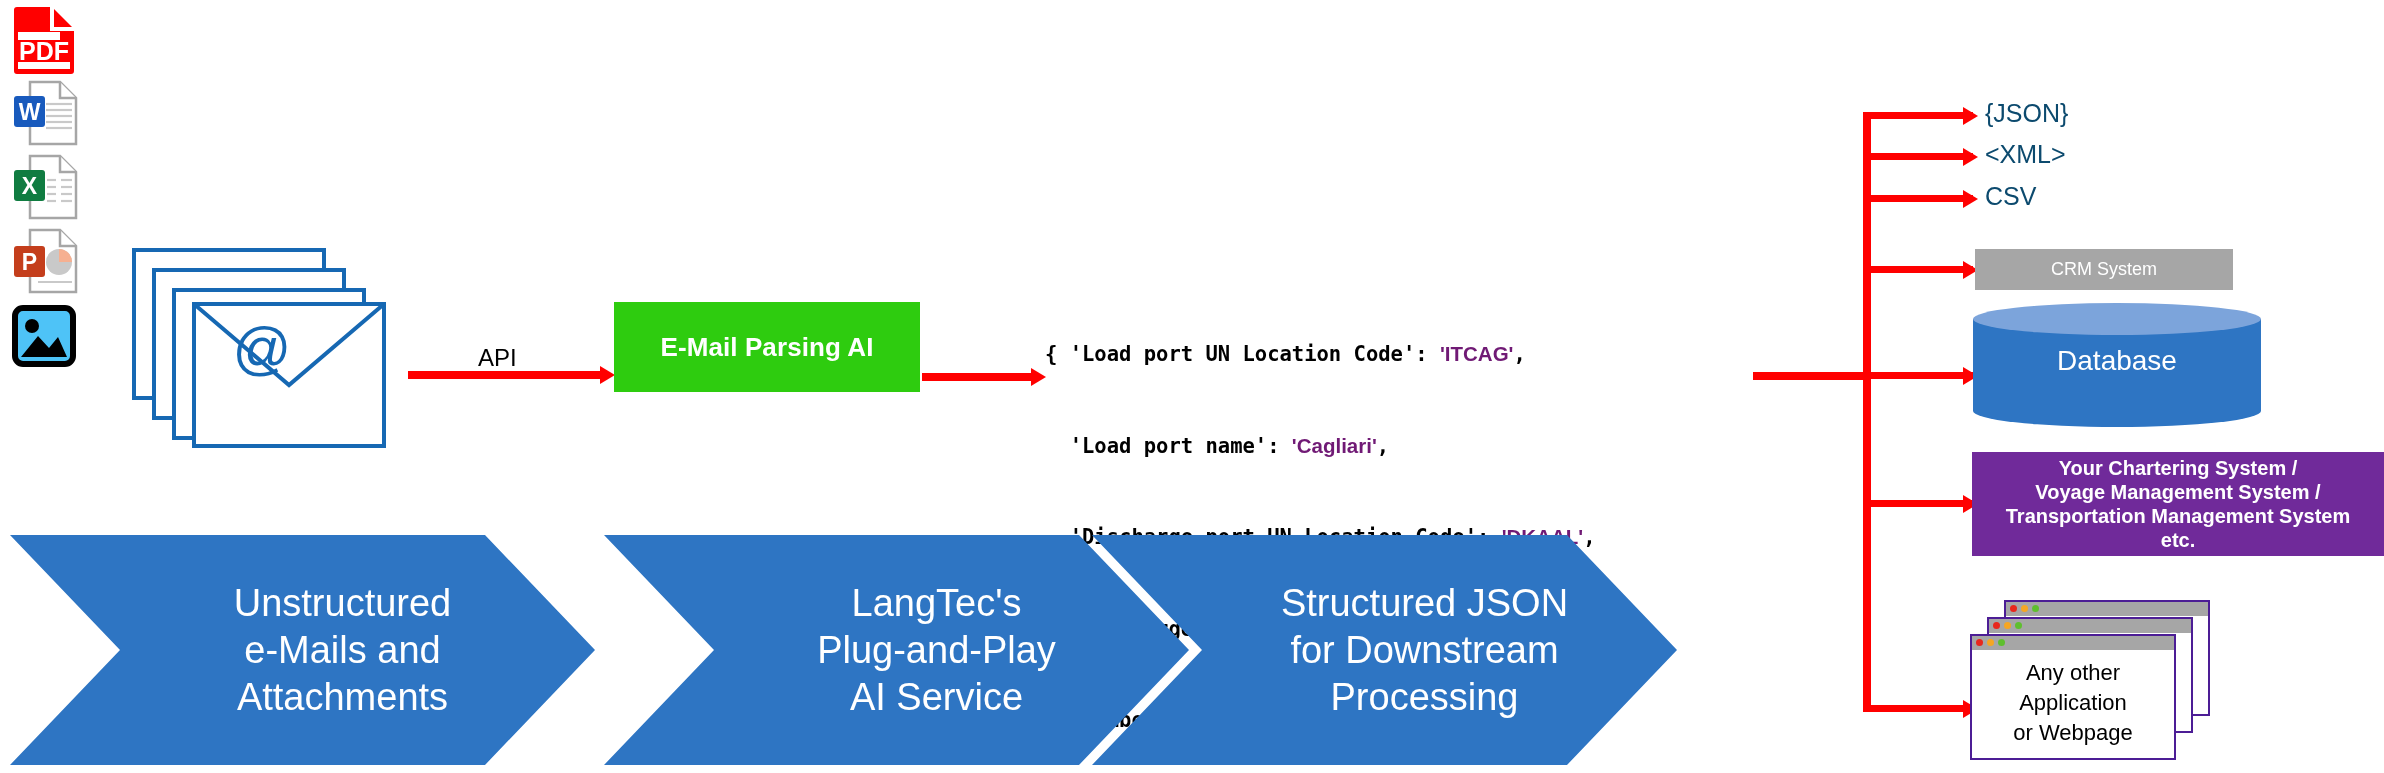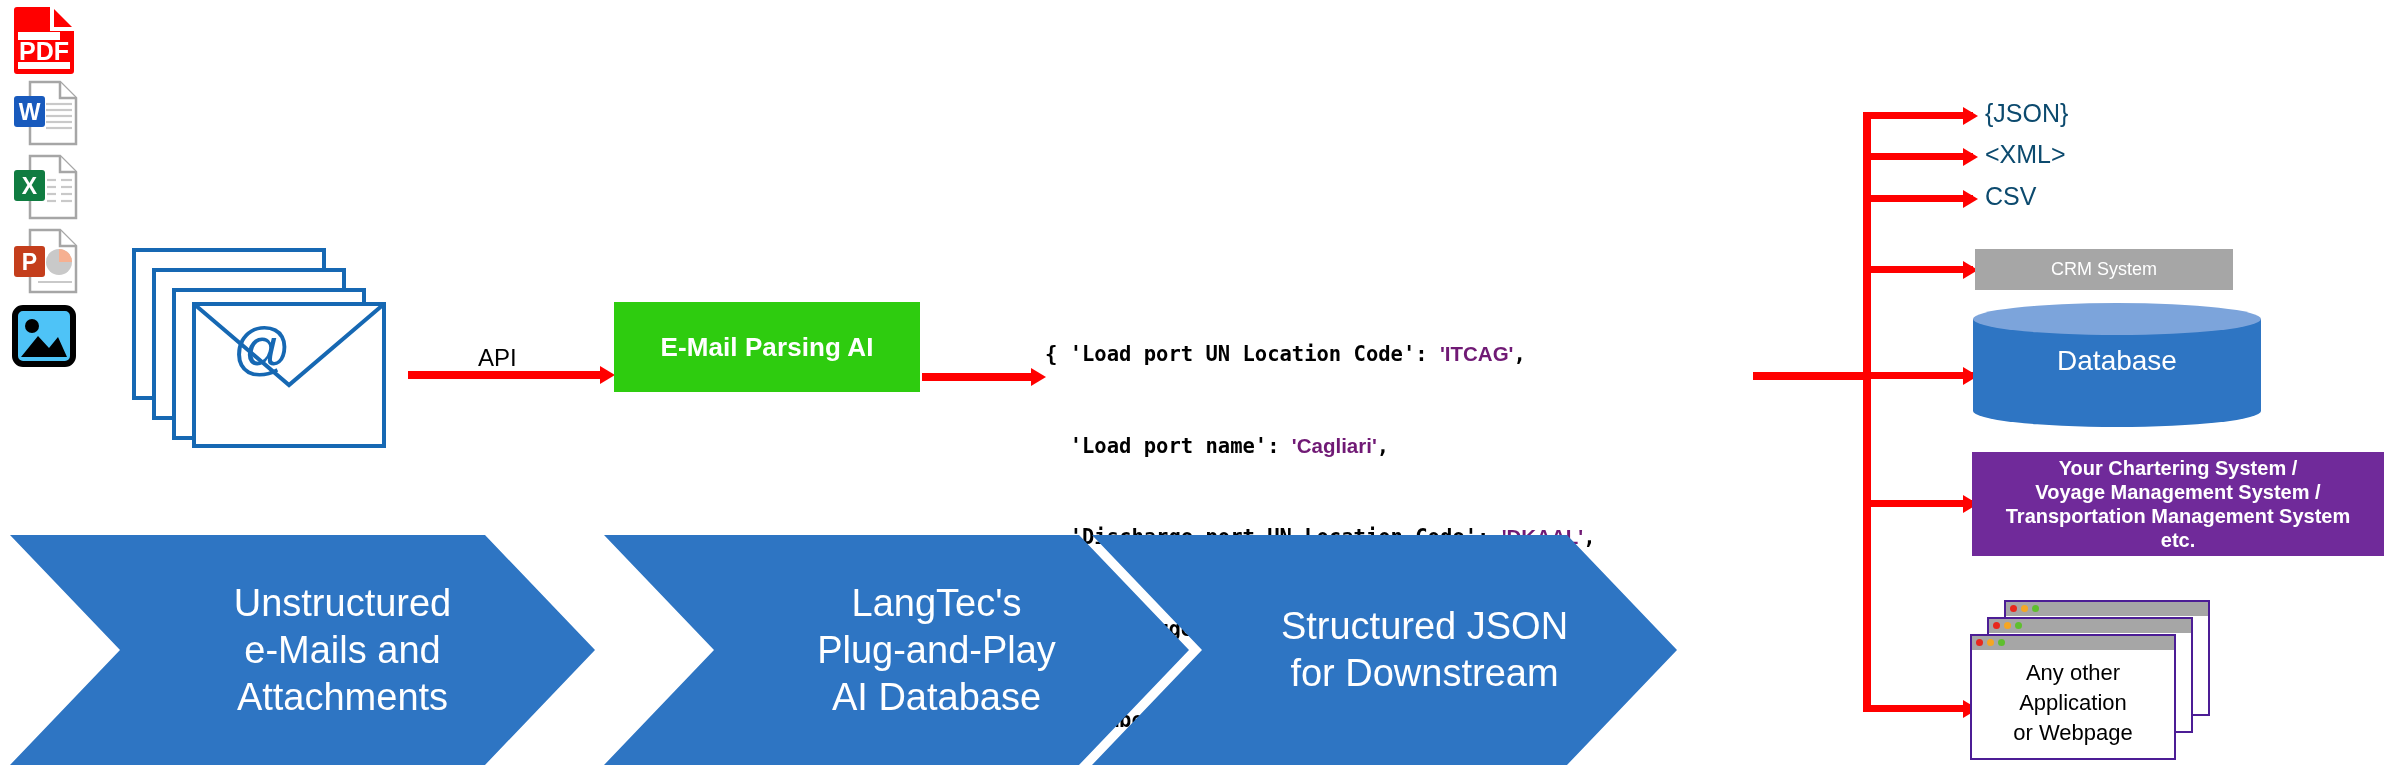--- a/index.html
+++ b/index.html
@@ -363,23 +363,24 @@
     <div class="chev-text">
       <div>Unstructured</div>
       <div>e-Mails and</div>
       <div>Attachments</div>
     </div>
   </div>
   <div class="chev chev2">
     <div class="chev-text">
       <div>LangTec's</div>
       <div>Plug-and-Play</div>
-      <div>AI Database</div>
+      <div>AI Service</div>
     </div>
   </div>
   <div class="chev chev3">
     <div class="chev-text">
       <div>Structured JSON</div>
       <div>for Downstream</div>
+      <div>Processing</div>
     </div>
   </div>
 
 </div>
 
 </body></html>

